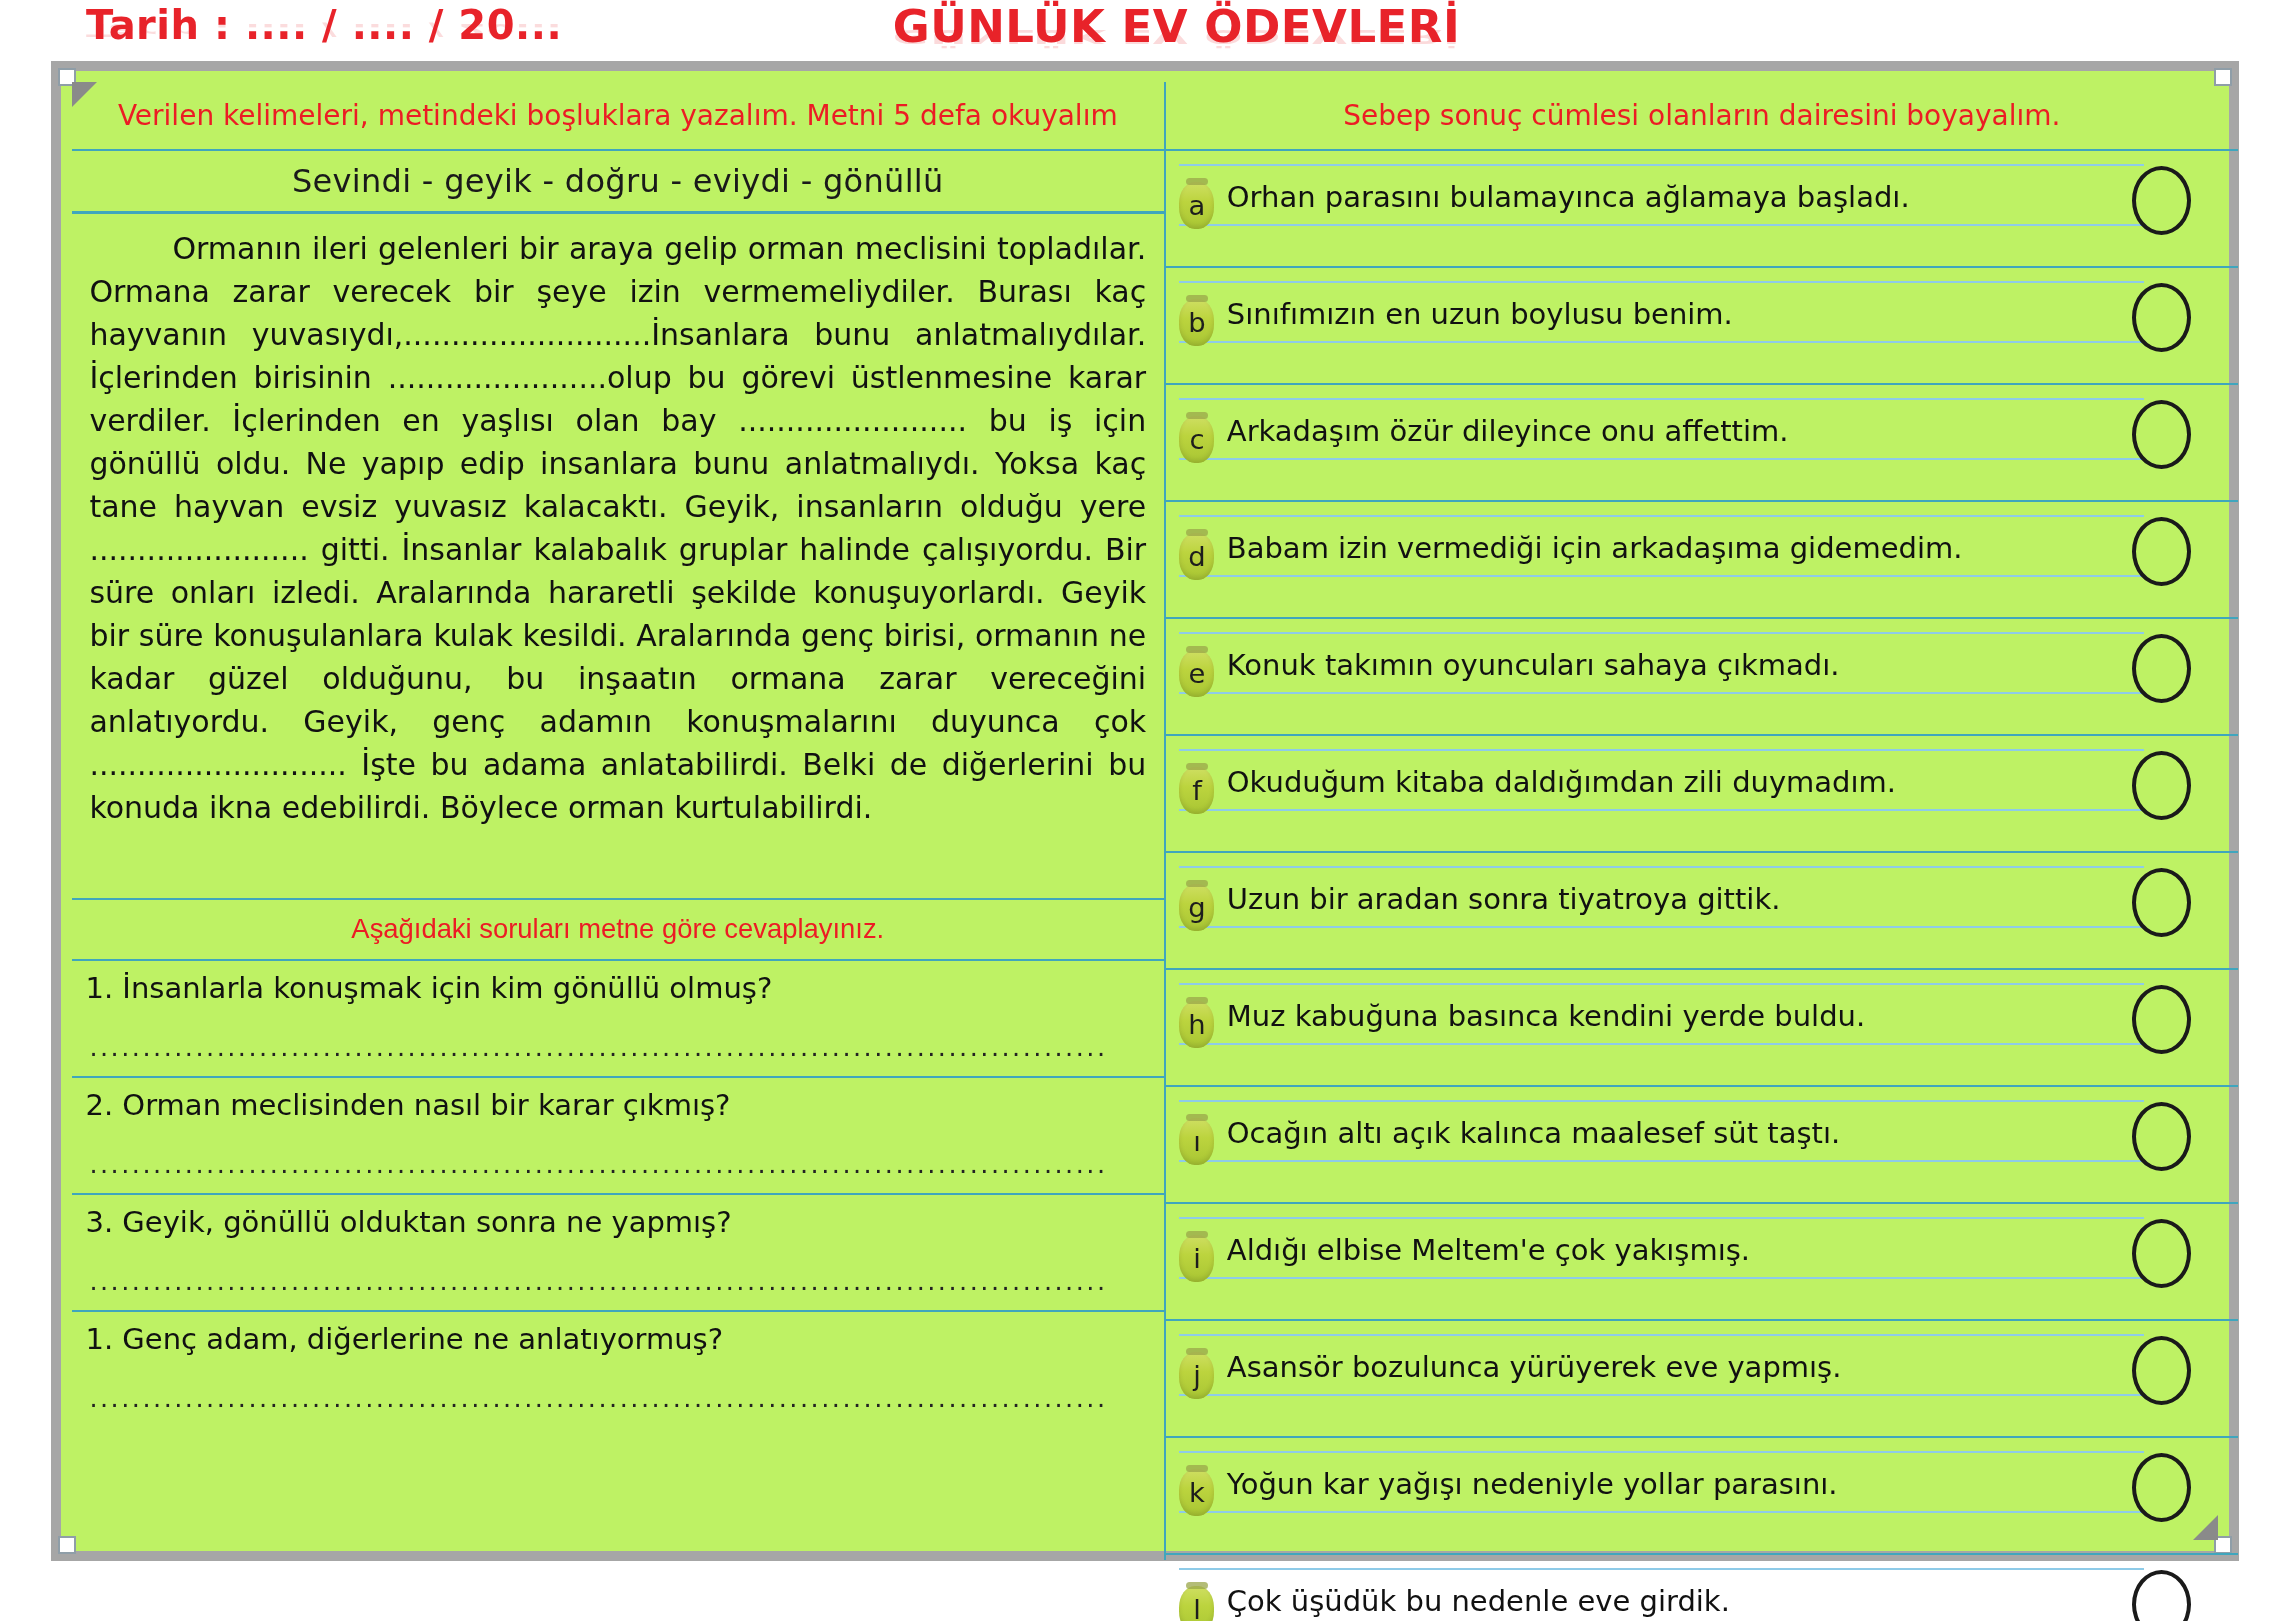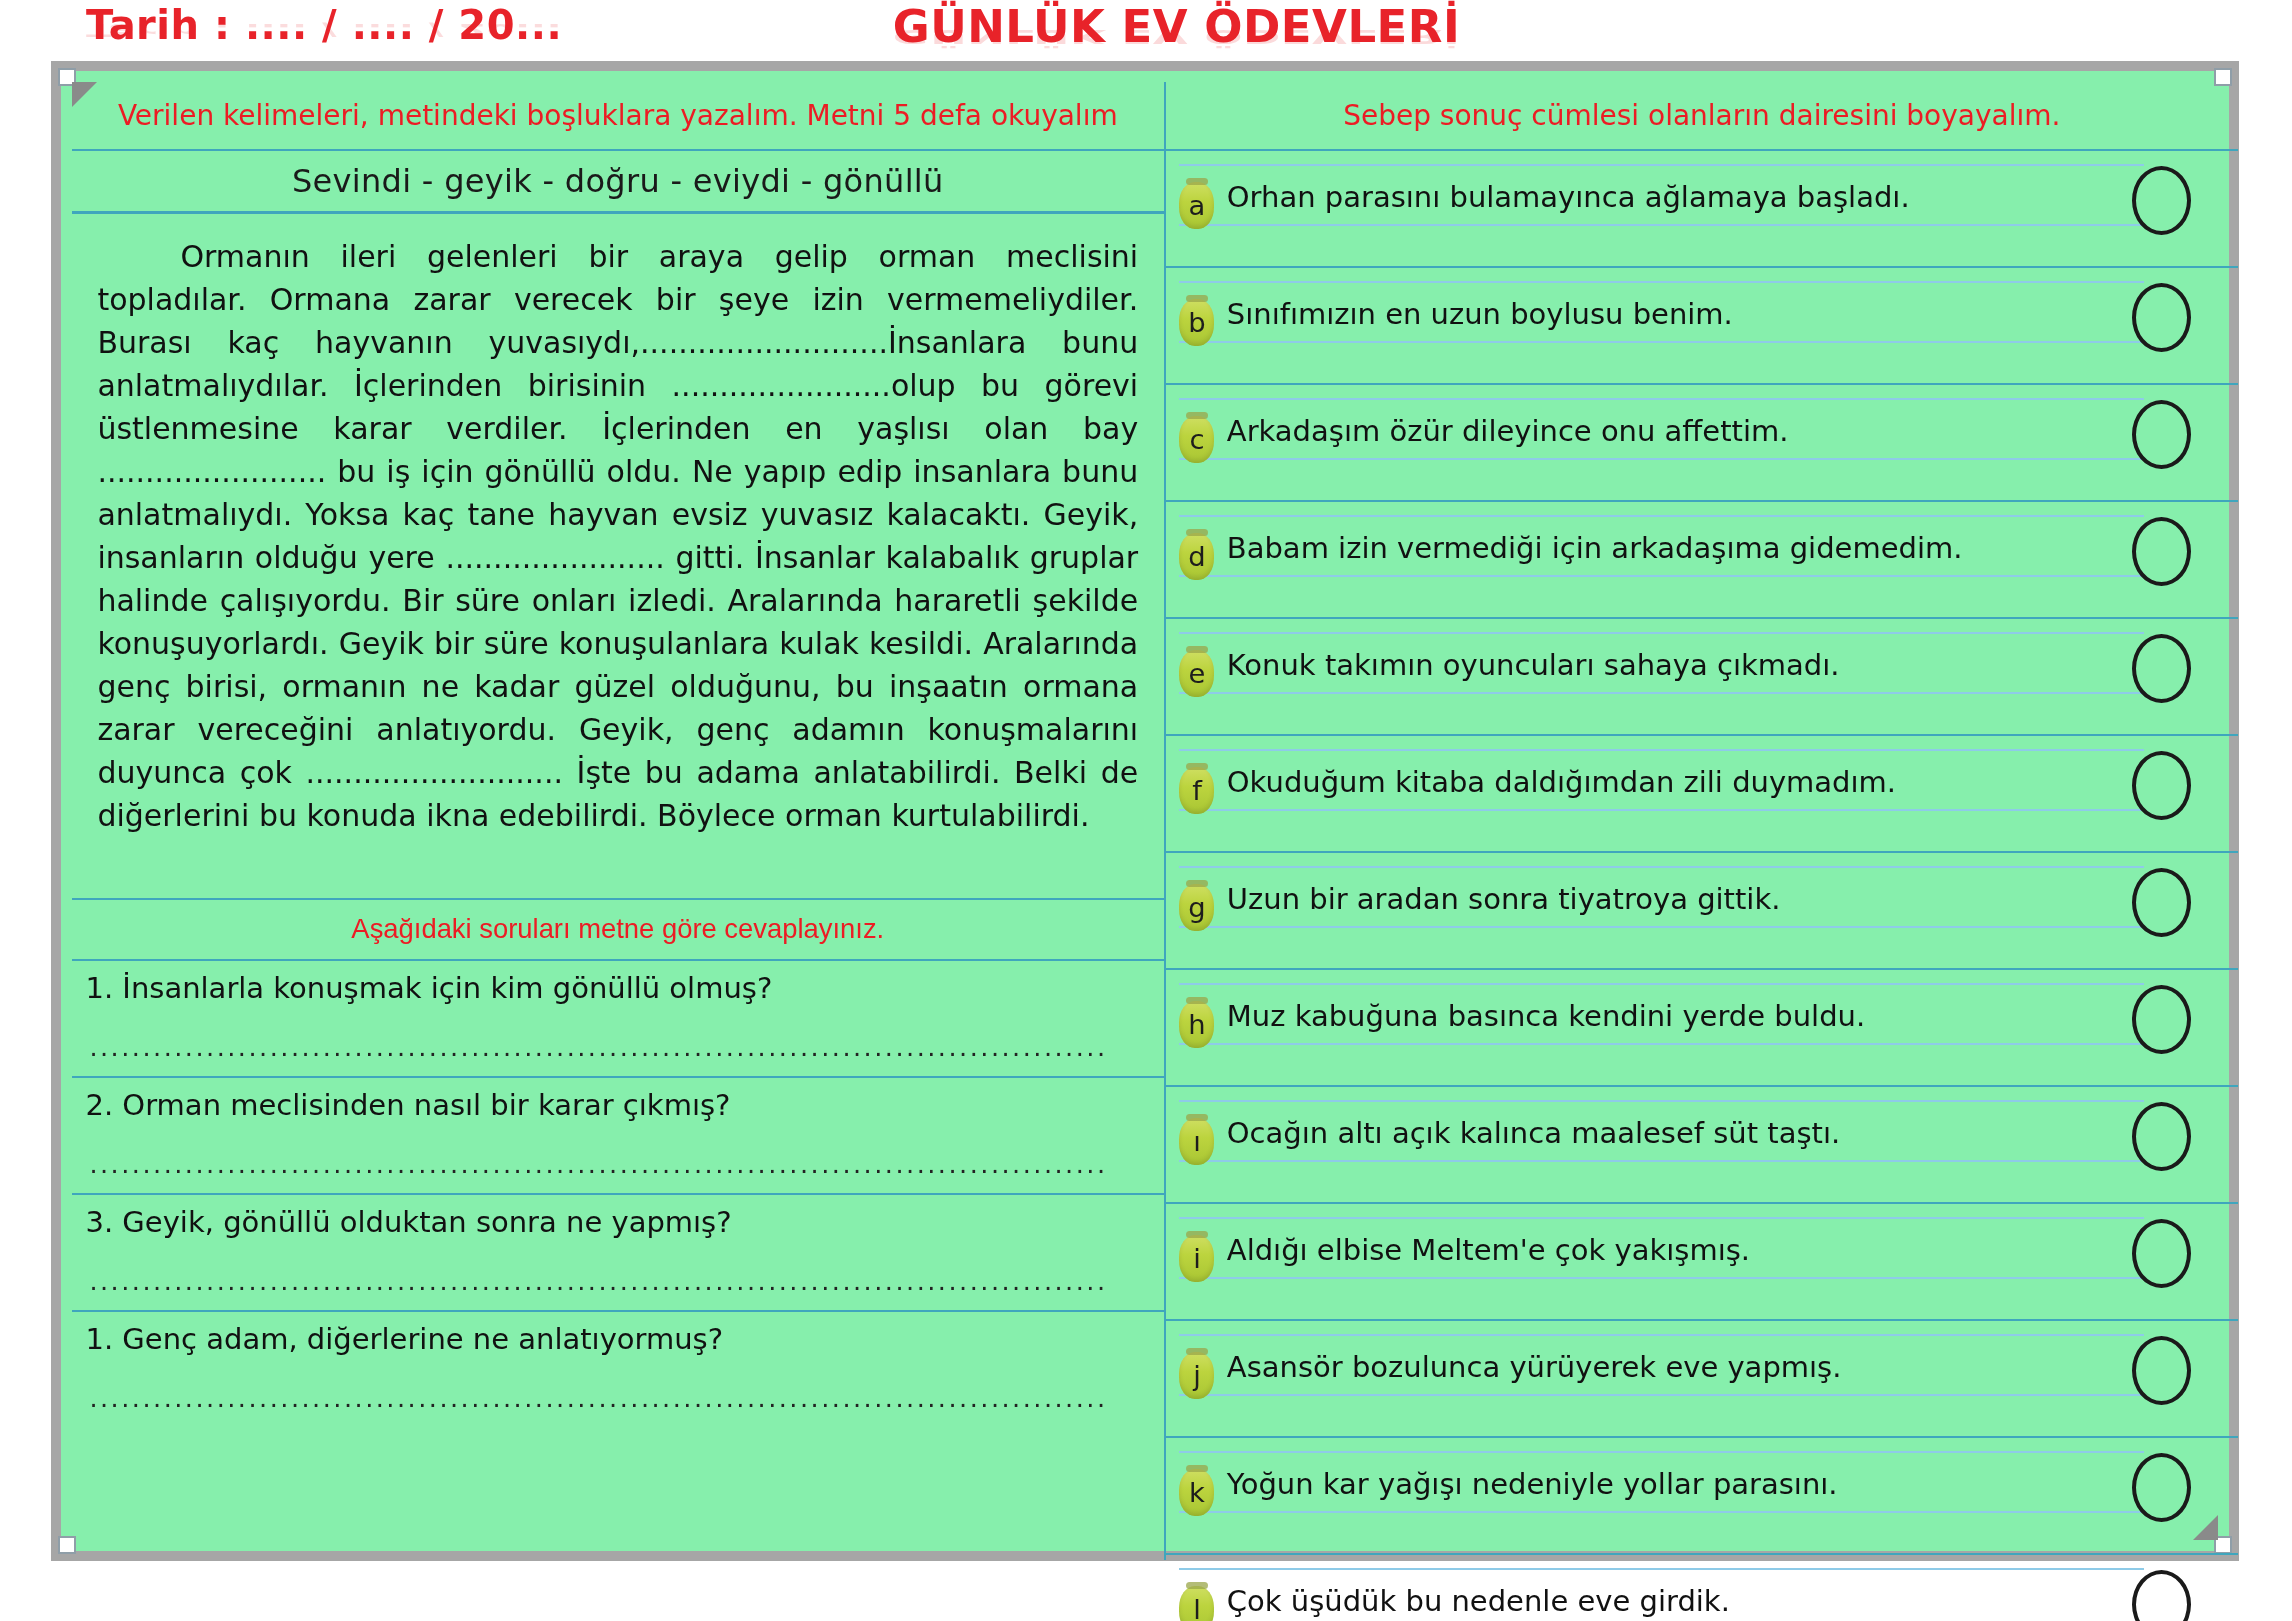--- a/index.html
+++ b/index.html
@@ -37,21 +37,21 @@
     transform:scaleY(-0.45); transform-origin:top left;
     color:rgba(232,35,42,.17);
   }
 
   
   .frame{
     position:absolute; left:51px; top:61px;
     width:2188px; height:1500px;
     box-sizing:border-box;
     border:10.8px solid #a6a6a6;
-    background:#86efac;
+    background:#bef264;
   }
   .frame-corner{
     position:absolute; width:17.6px; height:17.6px;
     background:#ffffff; border:2px solid #8f9ea8; box-sizing:border-box;
   }
   .fc-tl{left:-2.9px;  top:-2.9px;}
   .fc-tr{right:-2.9px; top:-2.9px;}
   .fc-bl{left:-2.9px;  bottom:-2.9px;}
   .fc-br{right:-2.9px; bottom:-2.9px;}
 
@@ -96,21 +96,21 @@
     padding:13.7px 17.6px 9.8px 17.6px;
     height:686px;
     font-size:30px;
     line-height:43px;
     color:#111;
     text-align:justify;
     text-justify:inter-word;
     border-bottom:2.9px solid #3fa6bd;
     font-family:"DejaVu Sans", sans-serif;
   }
-  .passage p{margin:8px; text-indent:83px;}
+  .passage p{margin:0; text-indent:83px;}
 
   
   .q-head{
     height:61px; box-sizing:border-box;
     border-bottom:2.9px solid #3fa6bd;
     display:flex; align-items:center; justify-content:center;
     color:#ec1c24; font-size:27.4px;
     font-family:Liberation Sans, sans-serif;
   }
 

